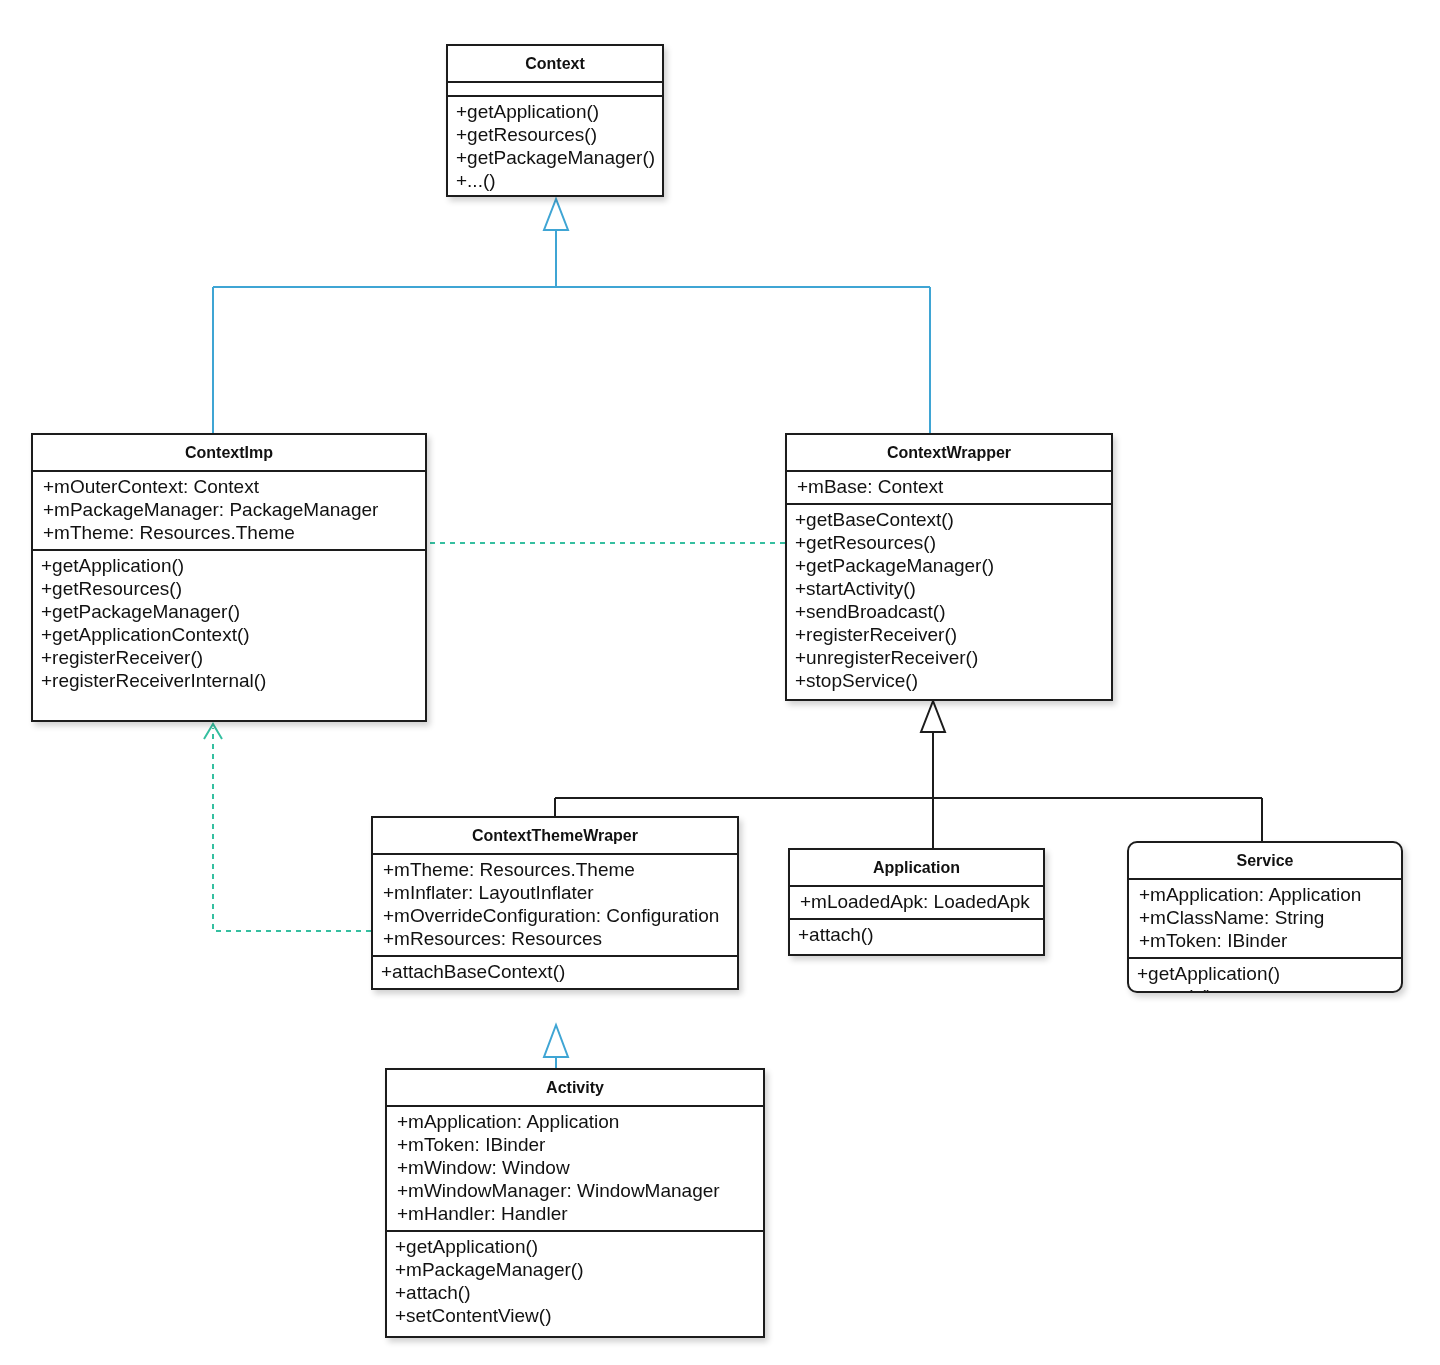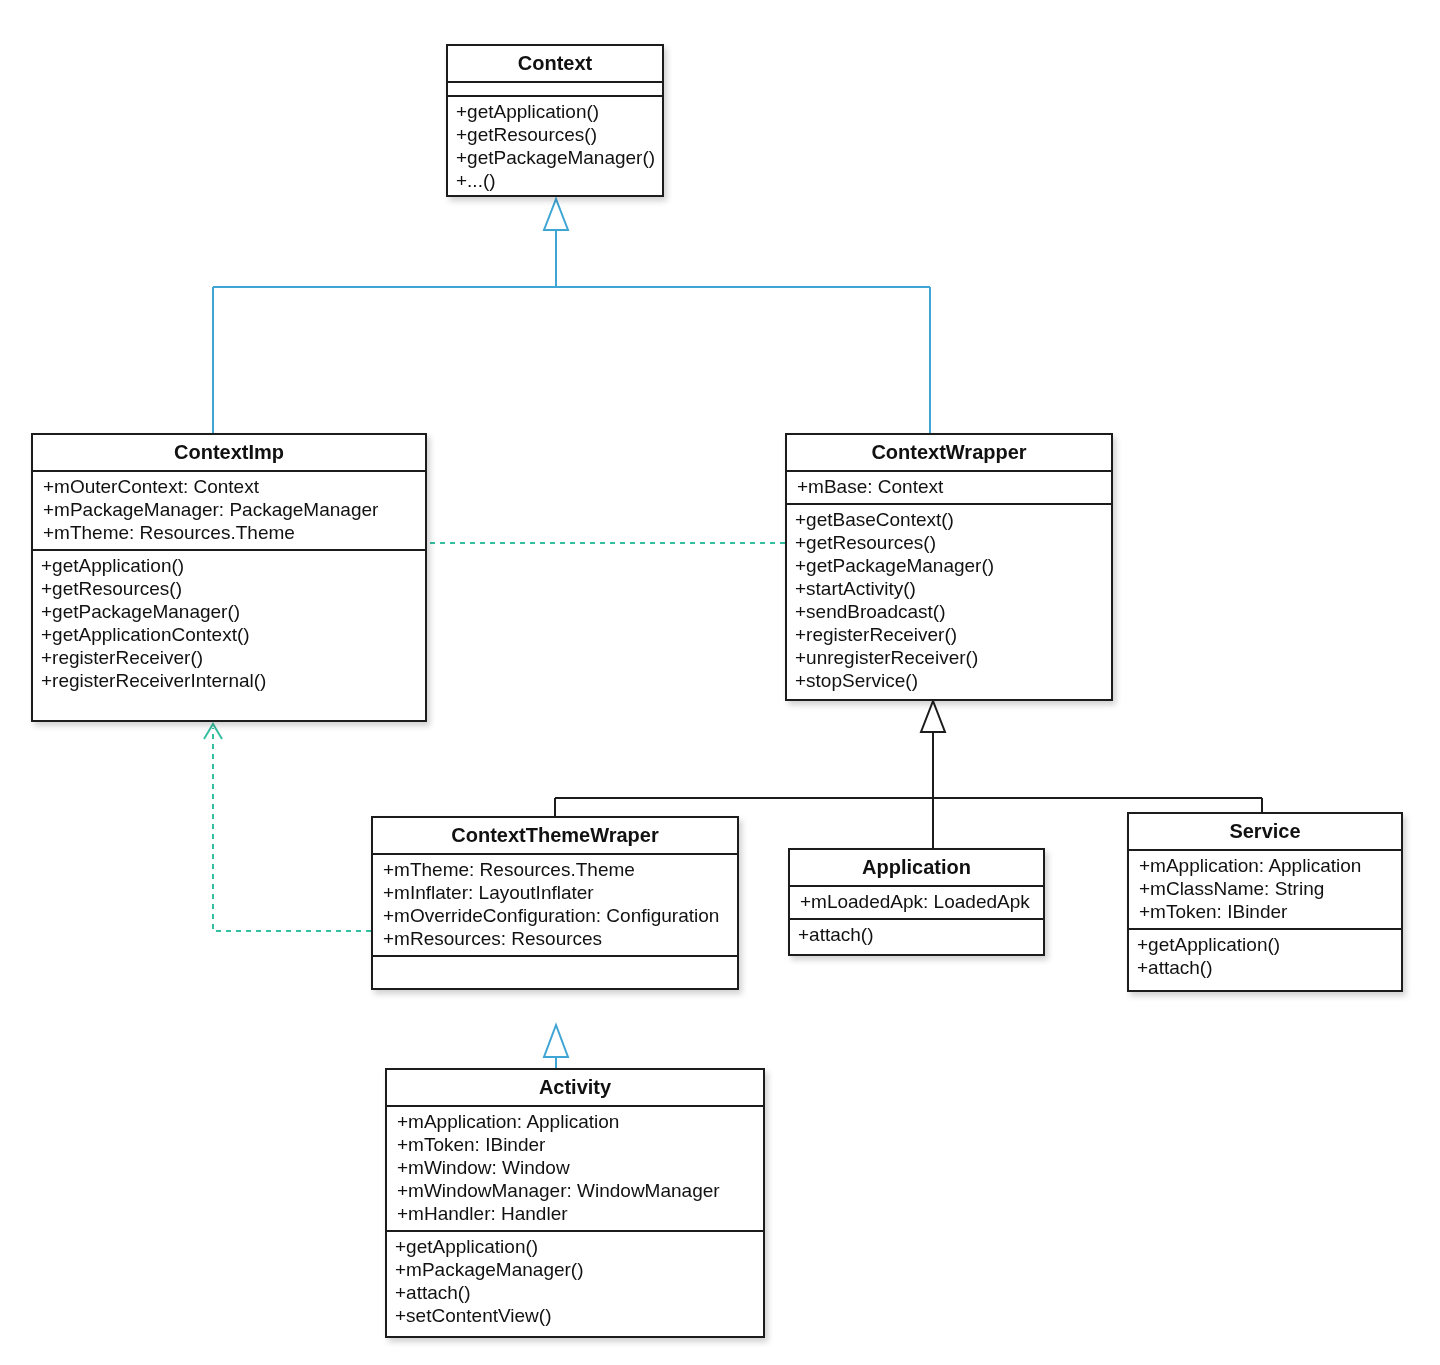--- a/index.html
+++ b/index.html
@@ -25,21 +25,21 @@
     position: absolute;
     z-index: 1;
     background: #ffffff;
     border: 2px solid #1c1c1c;
     box-sizing: border-box;
     box-shadow: 3px 4px 6px rgba(0,0,0,0.18);
     color: #111111;
     overflow: hidden;
   }
   .uml-title {
-    font-size: 20px;
+    font-size: 16px;
     font-weight: bold;
     text-align: center;
     line-height: 23px;
     padding: 6px 4px;
     border-bottom: 2px solid #1c1c1c;
     white-space: nowrap;
   }
   .uml-attrs {
     padding: 3px 8px 5px 10px;
     border-bottom: 2px solid #1c1c1c;
@@ -55,21 +55,21 @@
     font-size: 19px;
     line-height: 23px;
     white-space: nowrap;
   }
   
   #box-context            { left: 446px;  top: 44px;   width: 218px; height: 153px; }
   #box-contextimp         { left: 31px;   top: 433px;  width: 396px; height: 289px; }
   #box-contextwrapper     { left: 785px;  top: 433px;  width: 328px; height: 268px; }
   #box-contextthemewraper { left: 371px;  top: 816px;  width: 368px; height: 174px; }
   #box-application        { left: 788px;  top: 848px;  width: 257px; height: 108px; }
-  #box-service            { left: 1127px; top: 812px;  width: 276px; height: 180px; }
+  #box-service            { left: 1127px; top: 841px;  width: 276px; height: 152px; border-radius: 10px; }
   #box-activity           { left: 385px;  top: 1068px; width: 380px; height: 270px; }
 </style>
 </head>
 <body>
 
 <div class="canvas">
 
   <svg class="connector-layer" width="1440" height="1365" viewBox="0 0 1440 1365">
 
     <g stroke="#3fa5d4" stroke-width="2" fill="none">
@@ -144,20 +144,23 @@
   </div>
 
   <div class="uml-class" id="box-contextthemewraper">
     <div class="uml-title">ContextThemeWraper</div>
     <div class="uml-attrs">
         <div class="member">+mTheme: Resources.Theme</div>
         <div class="member">+mInflater: LayoutInflater</div>
         <div class="member">+mOverrideConfiguration: Configuration</div>
         <div class="member">+mResources: Resources</div>
       </div>
+    <div class="uml-methods">
+        <div class="member">+attachBaseContext()</div>
+      </div>
   </div>
 
   <div class="uml-class" id="box-application">
     <div class="uml-title">Application</div>
     <div class="uml-attrs">
         <div class="member">+mLoadedApk: LoadedApk</div>
       </div>
     <div class="uml-methods">
         <div class="member">+attach()</div>
       </div>

